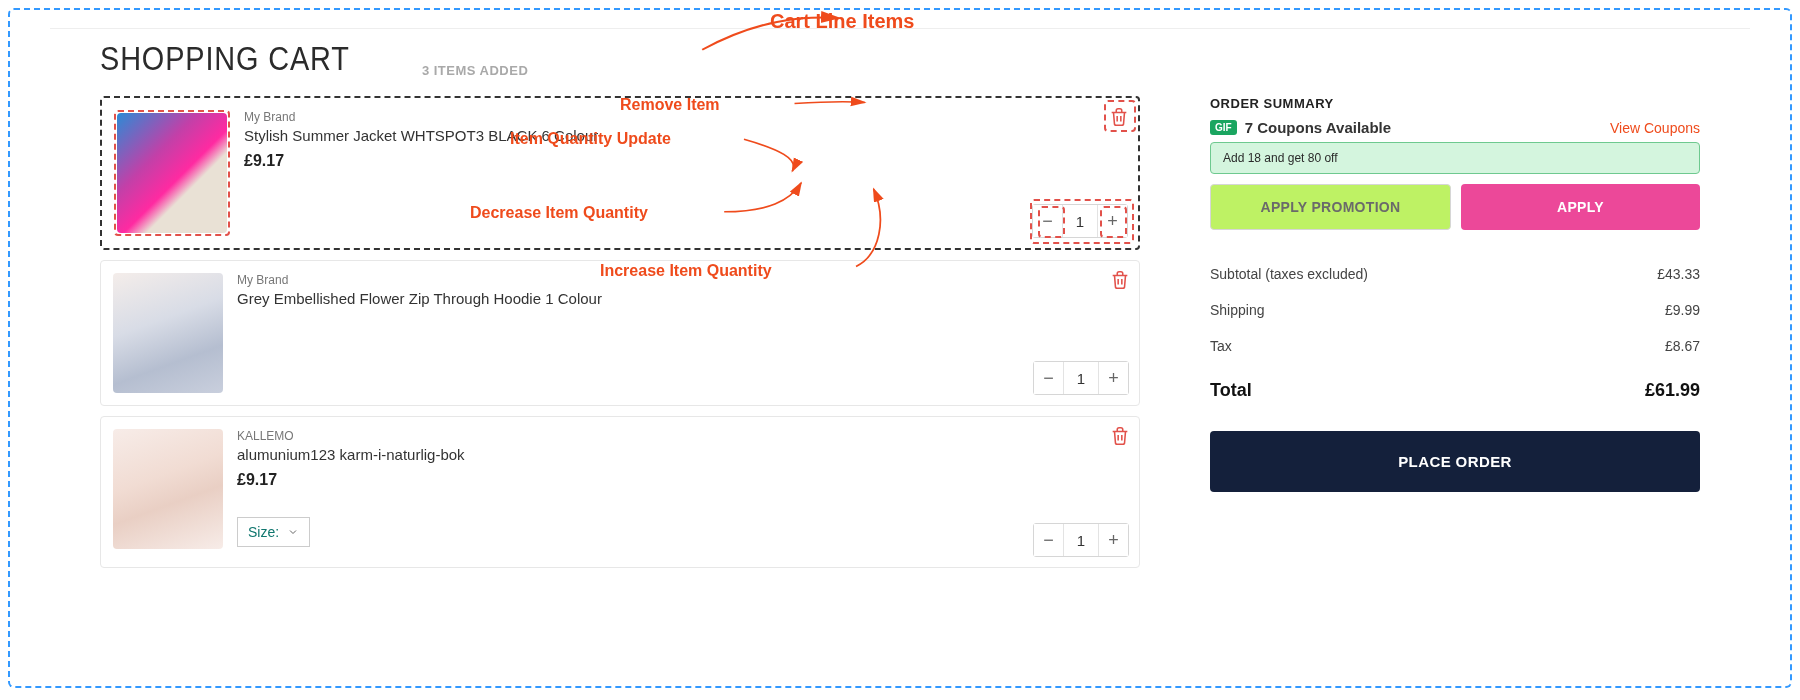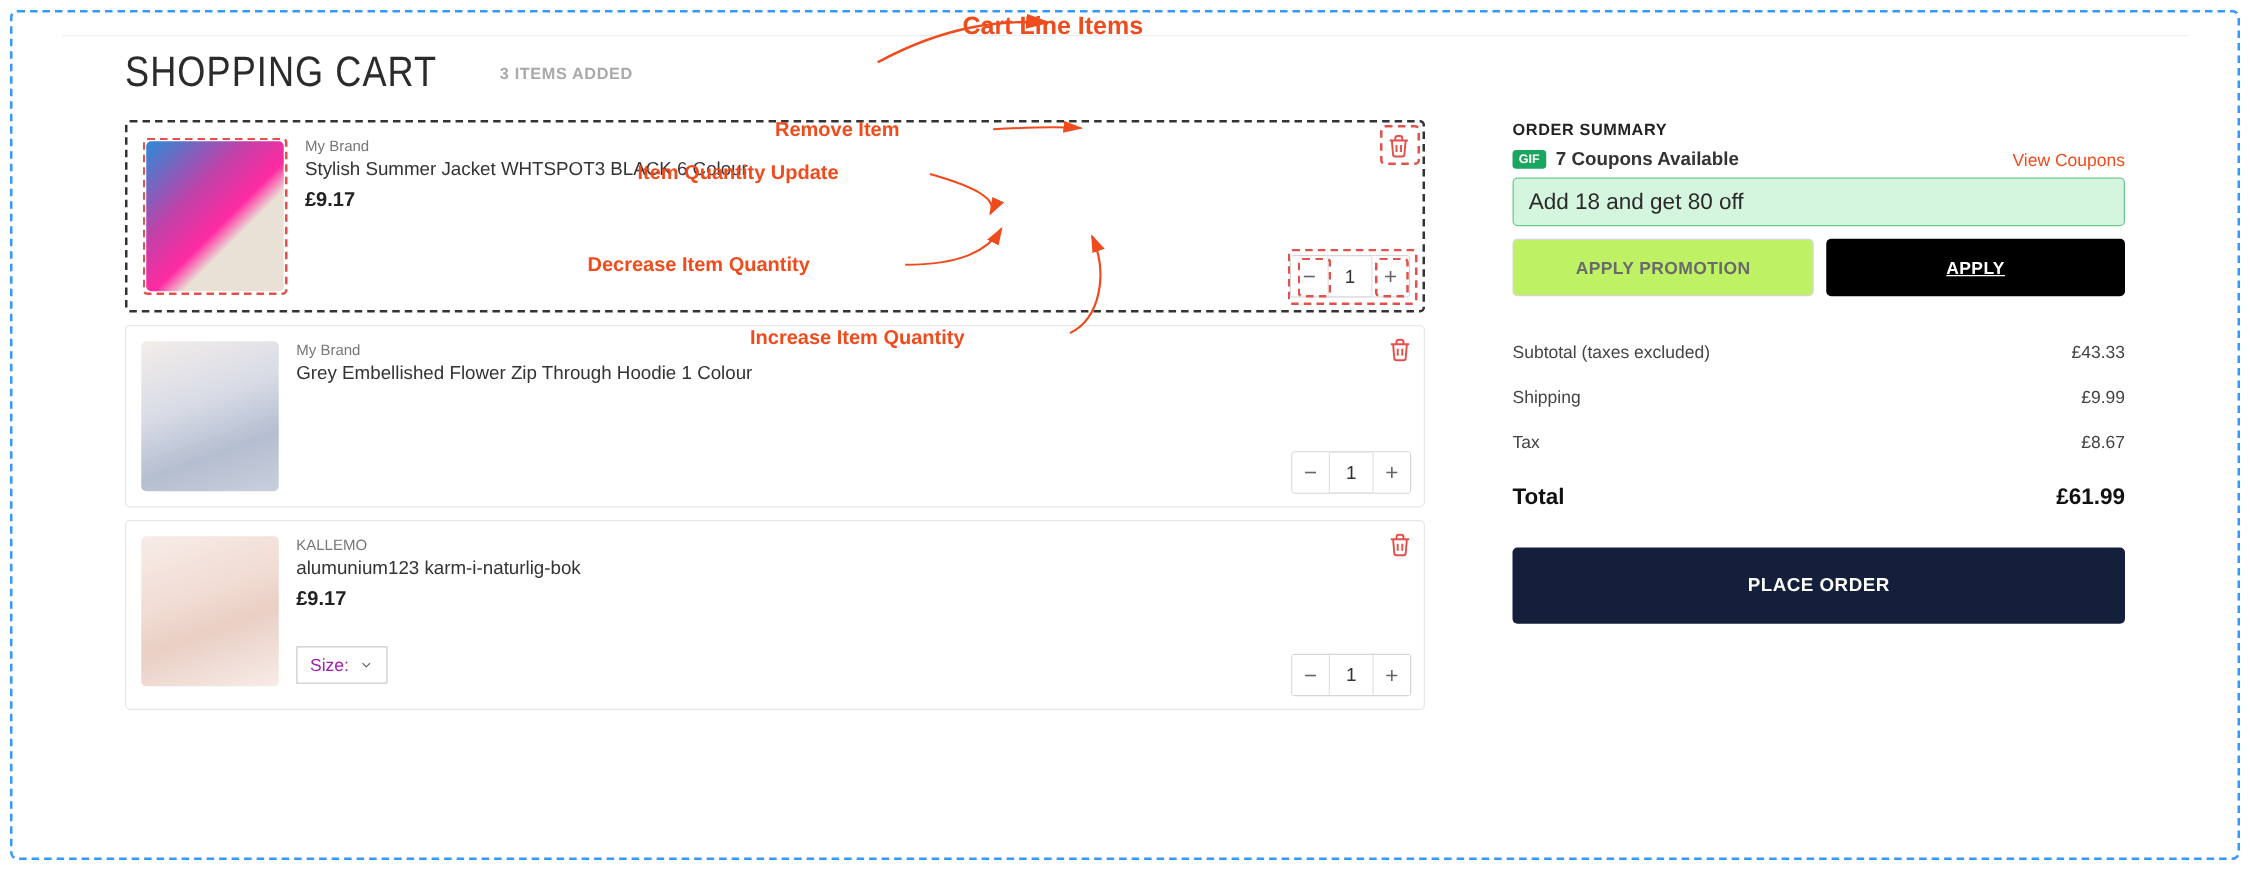--- a/index.html
+++ b/index.html
@@ -17,22 +17,22 @@
     min-height: 680px;
   }
   .top-rule {
     border-top: 1px solid #eee;
     margin-bottom: 10px;
     margin-left: -50px;
     margin-right: -50px;
   }
   .header {
     display: flex;
-    align-items: center;
-    gap: 6px;
+    align-items: flex-end;
+    gap: 28px;
     margin-bottom: 18px;
   }
   .title {
     font-size: 34px;
     font-weight: 500;
     letter-spacing: 1px;
     font-family: "Arial Narrow", Arial, sans-serif;
     transform: scaleX(0.85);
     transform-origin: left;
     color: #2b2b2b;
@@ -78,21 +78,21 @@
   .name { font-size: 15px; color: #333; margin-bottom: 8px; }
   .price { font-size: 16px; font-weight: 600; color: #222; margin-bottom: 10px; }
   .rrp { color: #e44a4a; margin-left: 8px; font-weight: normal; text-decoration: line-through; font-size: 14px; }
   .size-select {
     display: inline-flex;
     align-items: center;
     gap: 8px;
     border: 1px solid #ccc;
     padding: 6px 10px;
     font-size: 14px;
-    color: #a21caf;
+    color: #0f766e;
     background: #fff;
     cursor: pointer;
   }
 
   .trash {
     position: absolute;
     top: 8px;
     right: 8px;
     width: 22px;
     height: 22px;
@@ -174,21 +174,21 @@
     border-radius: 3px;
   }
   .coupons-avail { font-weight: 600; font-size: 15px; }
   .view-coupons { color: #ef4b1c; font-size: 14px; cursor: pointer; }
   .coupons-sub { font-size: 12px; color: #9a9a9a; margin-bottom: 16px; }
   .promo-banner {
     background: #d4f5de;
     border: 1px solid #6ec98f;
     border-radius: 4px;
     padding: 8px 12px;
-    font-size: 18px;
+    font-size: 12px;
     color: #2a2a2a;
     margin-bottom: 10px;
   }
   .apply-row { display:flex; gap: 0; margin-bottom: 26px; }
   .apply-promo-btn, .apply-btn {
     flex: 1;
     height: 46px;
     font-size: 14px;
     font-weight: 600;
     letter-spacing: 0.3px;
@@ -196,24 +196,23 @@
     display:flex;align-items:center;justify-content:center;
     border-radius: 4px;
   }
   .apply-promo-btn {
     background: #bef264;
     color: #6a6a6a;
     border: 1px solid #d6d6d6;
     margin-right: 10px;
   }
   .apply-btn {
-    background: #000000;
+    background: #ec4899;
     color: #fff;
     border: none;
-    text-decoration: underline;
   }
   .sum-row {
     display: flex;
     justify-content: space-between;
     font-size: 14px;
     color: #444;
     padding: 10px 0;
   }
   .sum-row.total {
     font-size: 18px;

